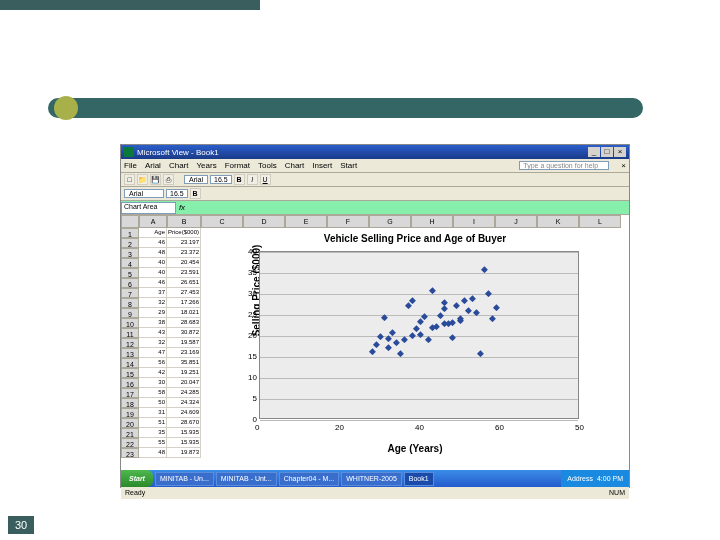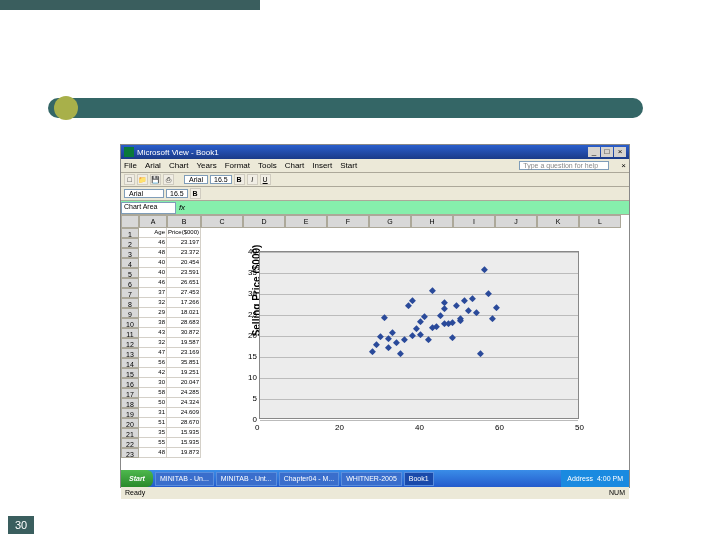--- a/index.html
+++ b/index.html
@@ -237,20 +237,21 @@
             <div class="colh" style="width: 42px;">D</div>
             <div class="colh" style="width: 42px;">E</div>
             <div class="colh" style="width: 42px;">F</div>
             <div class="colh" style="width: 42px;">G</div>
             <div class="colh" style="width: 42px;">H</div>
             <div class="colh" style="width: 42px;">I</div>
             <div class="colh" style="width: 42px;">J</div>
             <div class="colh" style="width: 42px;">K</div>
             <div class="colh" style="width: 42px;">L</div>
           </div>
+        <div class="chart-title">Vehicle Selling Price and Age of Buyer</div>
         <div class="ylabel">Selling Price ($000)</div>
         <div class="plot" id="plot">
             <div class="grid-line" style="top: 168px;"></div>
             <div class="grid-line" style="top: 147px;"></div>
             <div class="grid-line" style="top: 126px;"></div>
             <div class="grid-line" style="top: 105px;"></div>
             <div class="grid-line" style="top: 84px;"></div>
             <div class="grid-line" style="top: 63px;"></div>
             <div class="grid-line" style="top: 42px;"></div>
             <div class="grid-line" style="top: 21px;"></div>
@@ -289,20 +290,21 @@
             <div class="pt" style="left: 225px; top: 38.16px;">◆</div>
             <div class="pt" style="left: 129px; top: 77.22px;">◆</div>
             <div class="pt" style="left: 213px; top: 57.06px;">◆</div>
             <div class="pt" style="left: 109px; top: 96.12px;">◆</div>
             <div class="pt" style="left: 233px; top: 52.44px;">◆</div>
             <div class="pt" style="left: 169px; top: 72.18px;">◆</div>
             <div class="pt" style="left: 181px; top: 46.56px;">◆</div>
             <div class="pt" style="left: 149px; top: 79.74px;">◆</div>
             <div class="pt" style="left: 197px; top: 64.62px;">◆</div>
           </div>
+        <div class="xlabel">Age (Years)</div>
         <div id="ticks">
             <div class="ytick" style="top: 200px;">0</div>
             <div class="ytick" style="top: 179px;">5</div>
             <div class="ytick" style="top: 158px;">10</div>
             <div class="ytick" style="top: 137px;">15</div>
             <div class="ytick" style="top: 116px;">20</div>
             <div class="ytick" style="top: 95px;">25</div>
             <div class="ytick" style="top: 74px;">30</div>
             <div class="ytick" style="top: 53px;">35</div>
             <div class="ytick" style="top: 32px;">40</div>

